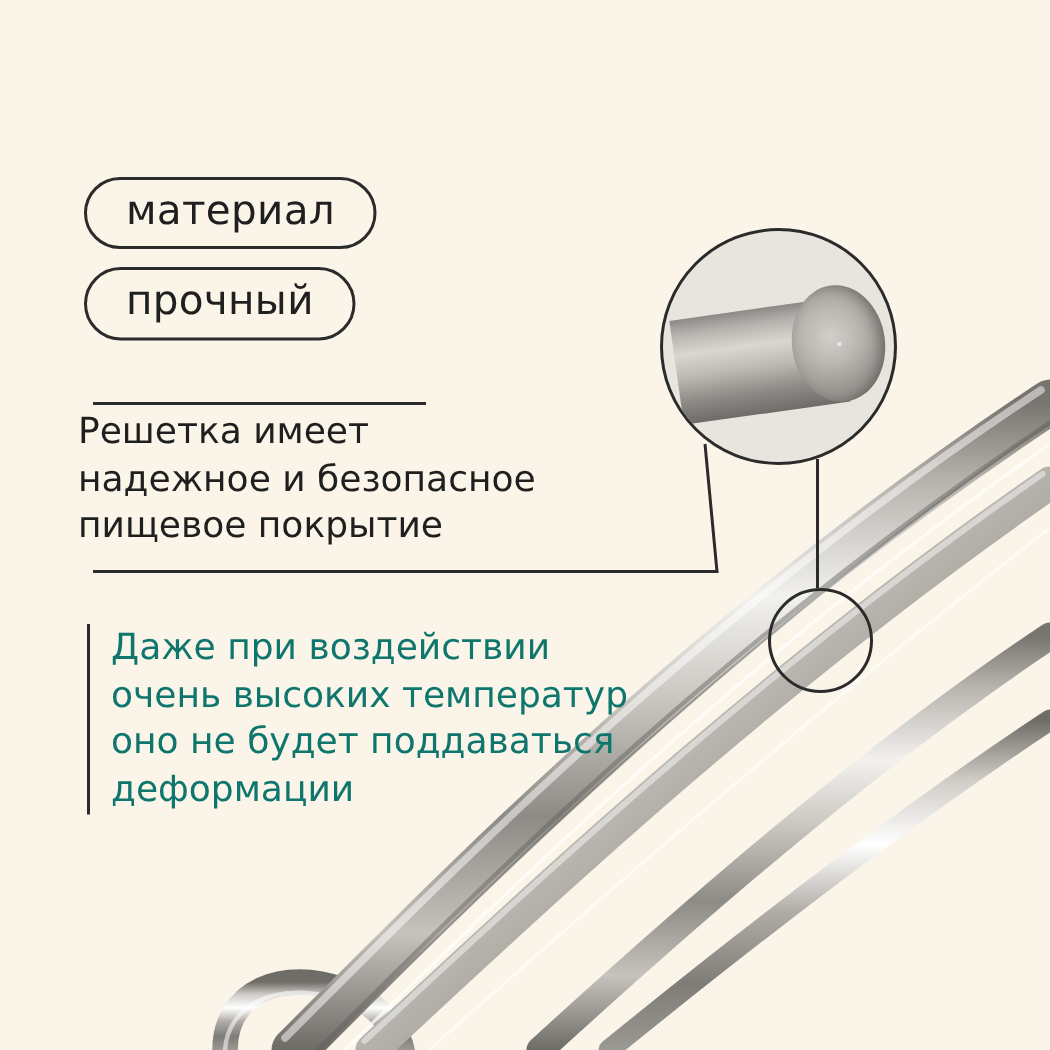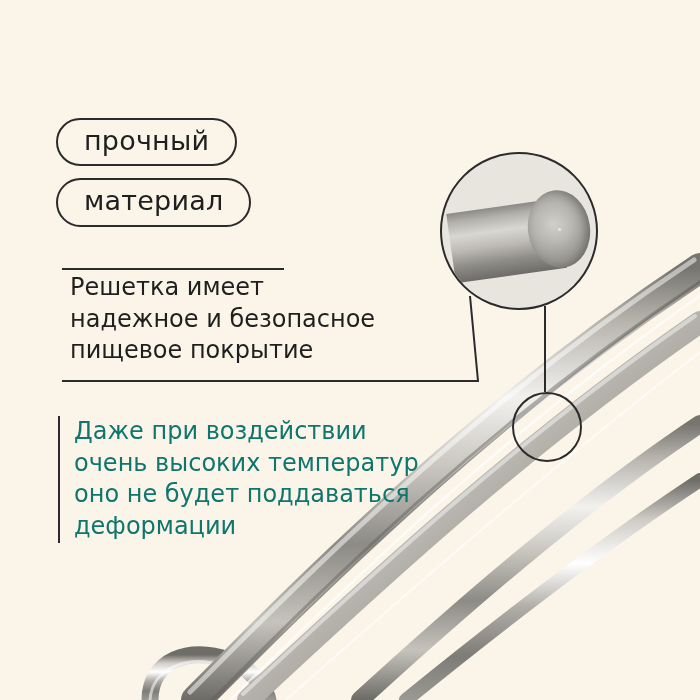--- a/index.html
+++ b/index.html
@@ -47,21 +47,21 @@
 
   
   .para {
     position: absolute;
     color: #1f1f1f;
     font-size: 24px;
     line-height: 1.32;
     white-space: pre-line;
   }
   .para-1 {
-    left: 70px;
+    left: 52px;
     top: 272px;
     width: 390px;
   }
   .rule {
     position: absolute;
     background: #2b2b2b;
   }
   .rule-top {
     left: 62px;
     top: 268px;
@@ -225,22 +225,22 @@
   </svg>
 
   <div class="callout-circle">
     <div class="rod-body"></div>
     <div class="rod-cap"></div>
   </div>
 
   <div class="small-circle"></div>
 
   <div class="badges">
+    <div class="pill">материал</div>
     <div class="pill">прочный</div>
-    <div class="pill">материал</div>
   </div>
 
   <div class="rule rule-top"></div>
   <div class="para para-1">Решетка имеет
 надежное и безопасное
 пищевое покрытие</div>
   <div class="rule rule-mid"></div>
 
   <div class="para-2-wrap">
     <div class="para-2">Даже при воздействии

